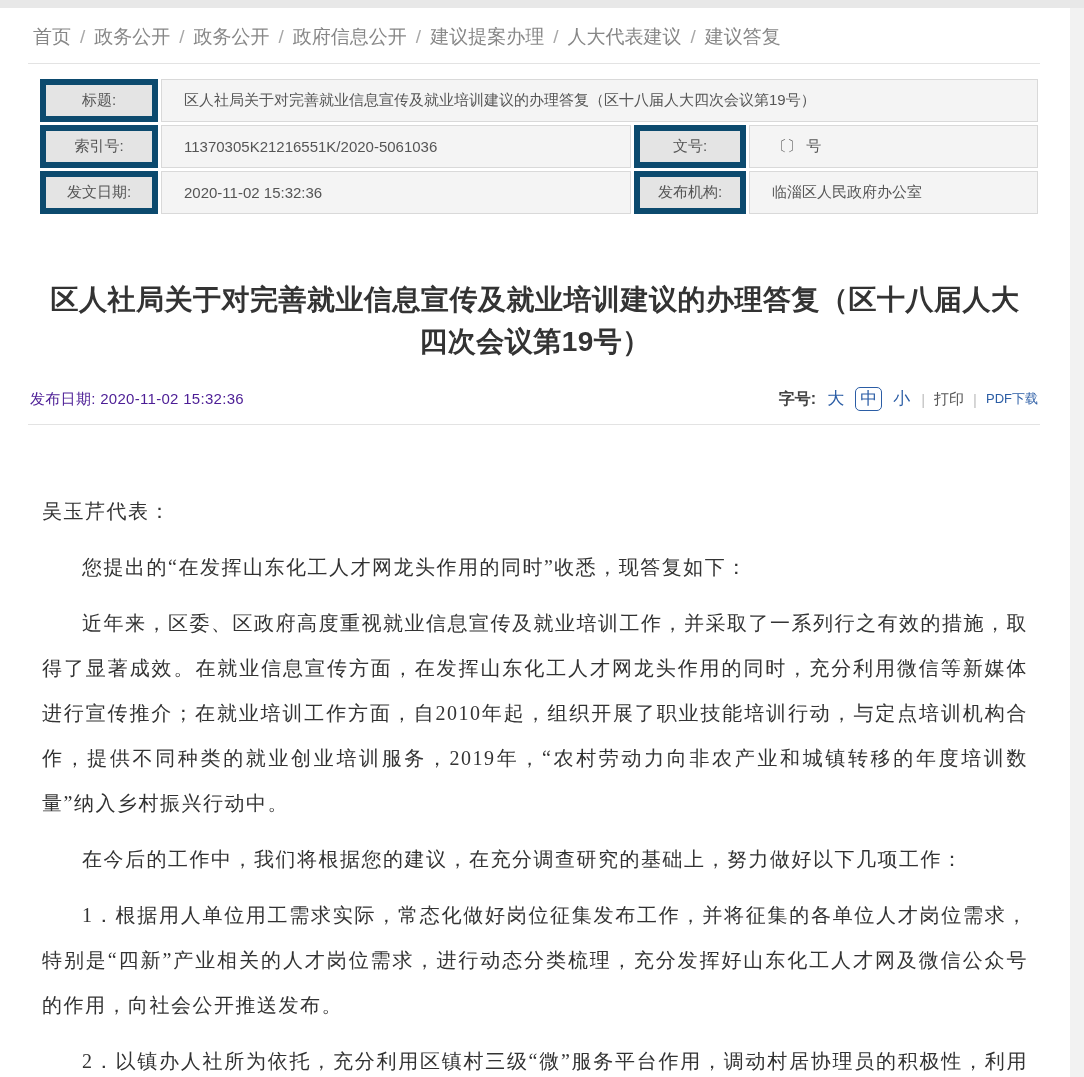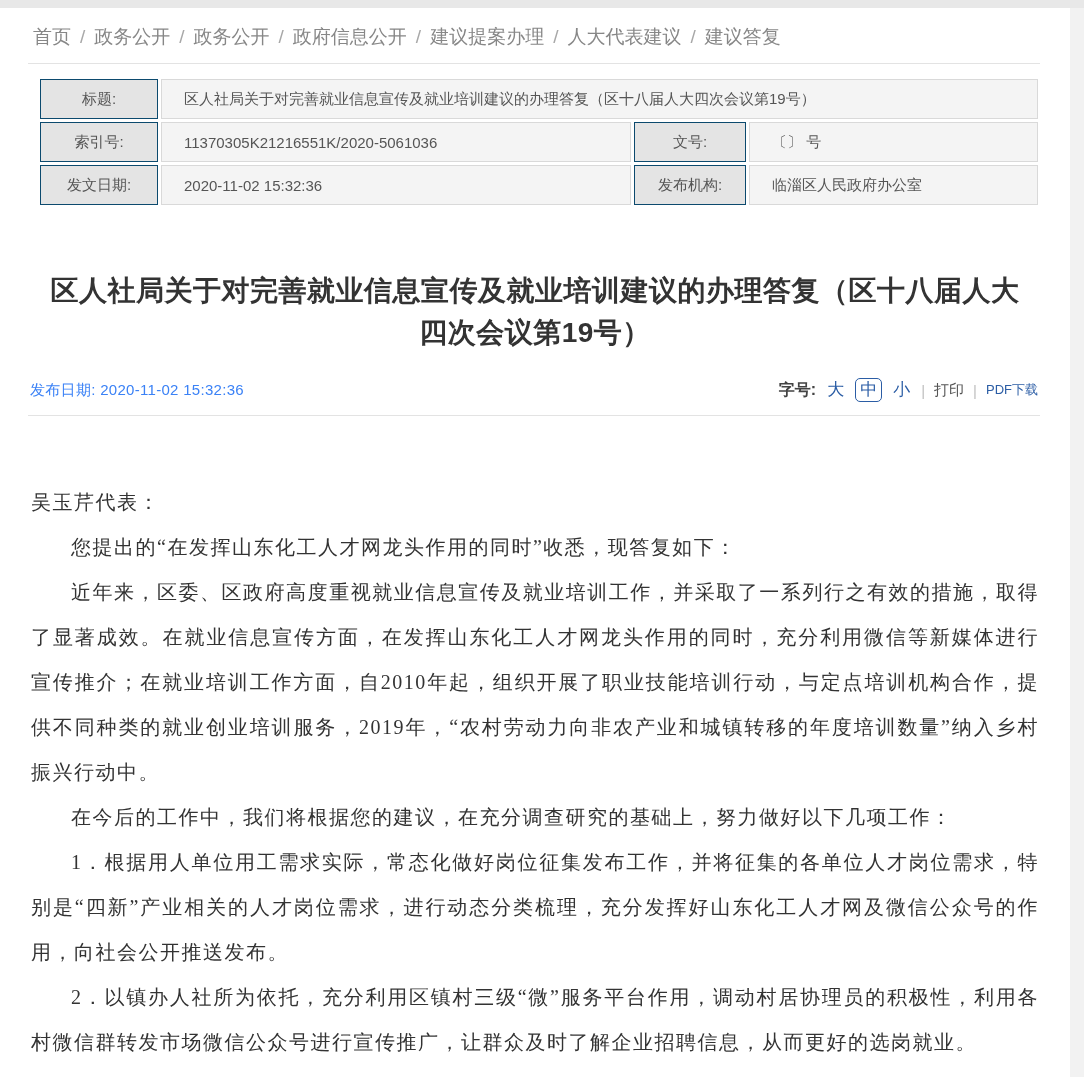--- a/index.html
+++ b/index.html
@@ -30,60 +30,60 @@
   table.meta-table {
     margin:12px 0 0 37px;
     border-collapse:separate; border-spacing:3px;
     width:1001px; table-layout:fixed;
   }
   .meta-table td {
     font-size:15px; height:40px; vertical-align:middle;
   }
   .meta-table td.mlabel {
     background:#e4e4e4; color:#555; text-align:center;
-    border:1px solid #0c4a6e; padding:6px 8px;
+    border:6px solid #0c4a6e; padding:6px 8px;
   }
   .meta-table td.mvalue {
     background:#f4f4f4; color:#555; text-align:left;
     border:1px solid #d9d9d9; padding:6px 10px 6px 22px;
   }
   col.c-label1 { width:118px; } col.c-value1 { width:470px; }
   col.c-label2 { width:112px; } col.c-value2 { width:289px; }
   
   h1.article-title {
     margin:62px 42px 0 42px; text-align:center;
     font-size:28px; line-height:42px; font-weight:bold;
     color:#333; letter-spacing:0.5px;
   }
   
   .info-bar {
     display:flex; justify-content:space-between; align-items:center;
     margin:24px 32px 0 30px; font-size:15px;
   }
-  .pub-date { color:#3b82f6; letter-spacing:0.3px; }
+  .pub-date { color:#4c1d95; letter-spacing:0.3px; }
   .tools { display:flex; align-items:center; gap:9px; }
   .fs-label { color:#444; font-weight:bold; font-size:16px; }
   .fs-btn {
     color:var(--accent); font-size:17px; text-decoration:none; cursor:pointer;
     padding:0 2px; line-height:22px;
   }
   .fs-btn.selected {
     border:1.5px solid var(--accent); border-radius:5px; padding:0 4px;
   }
   .tool-sep { color:#c0c0c0; }
   .print-link { color:#555; text-decoration:none; cursor:pointer; font-size:15px; }
   .pdf-link { color:var(--accent); text-decoration:none; cursor:pointer; font-size:13px; }
   
   .article-body {
     margin:64px 31px 0 31px;
     font-family:"Liberation Serif", serif;
     font-size:20px; line-height:45px; color:#333;
     text-align:justify; letter-spacing:1.5px;
   }
-  .article-body p { margin:0; }
+  .article-body p { margin:11px; }
   .article-body p.indent { text-indent:2em; }
 </style>
 </head>
 <body>
 
 <div class="topstrip"></div>
 
 <div class="container">
 
   <div class="breadcrumb">

